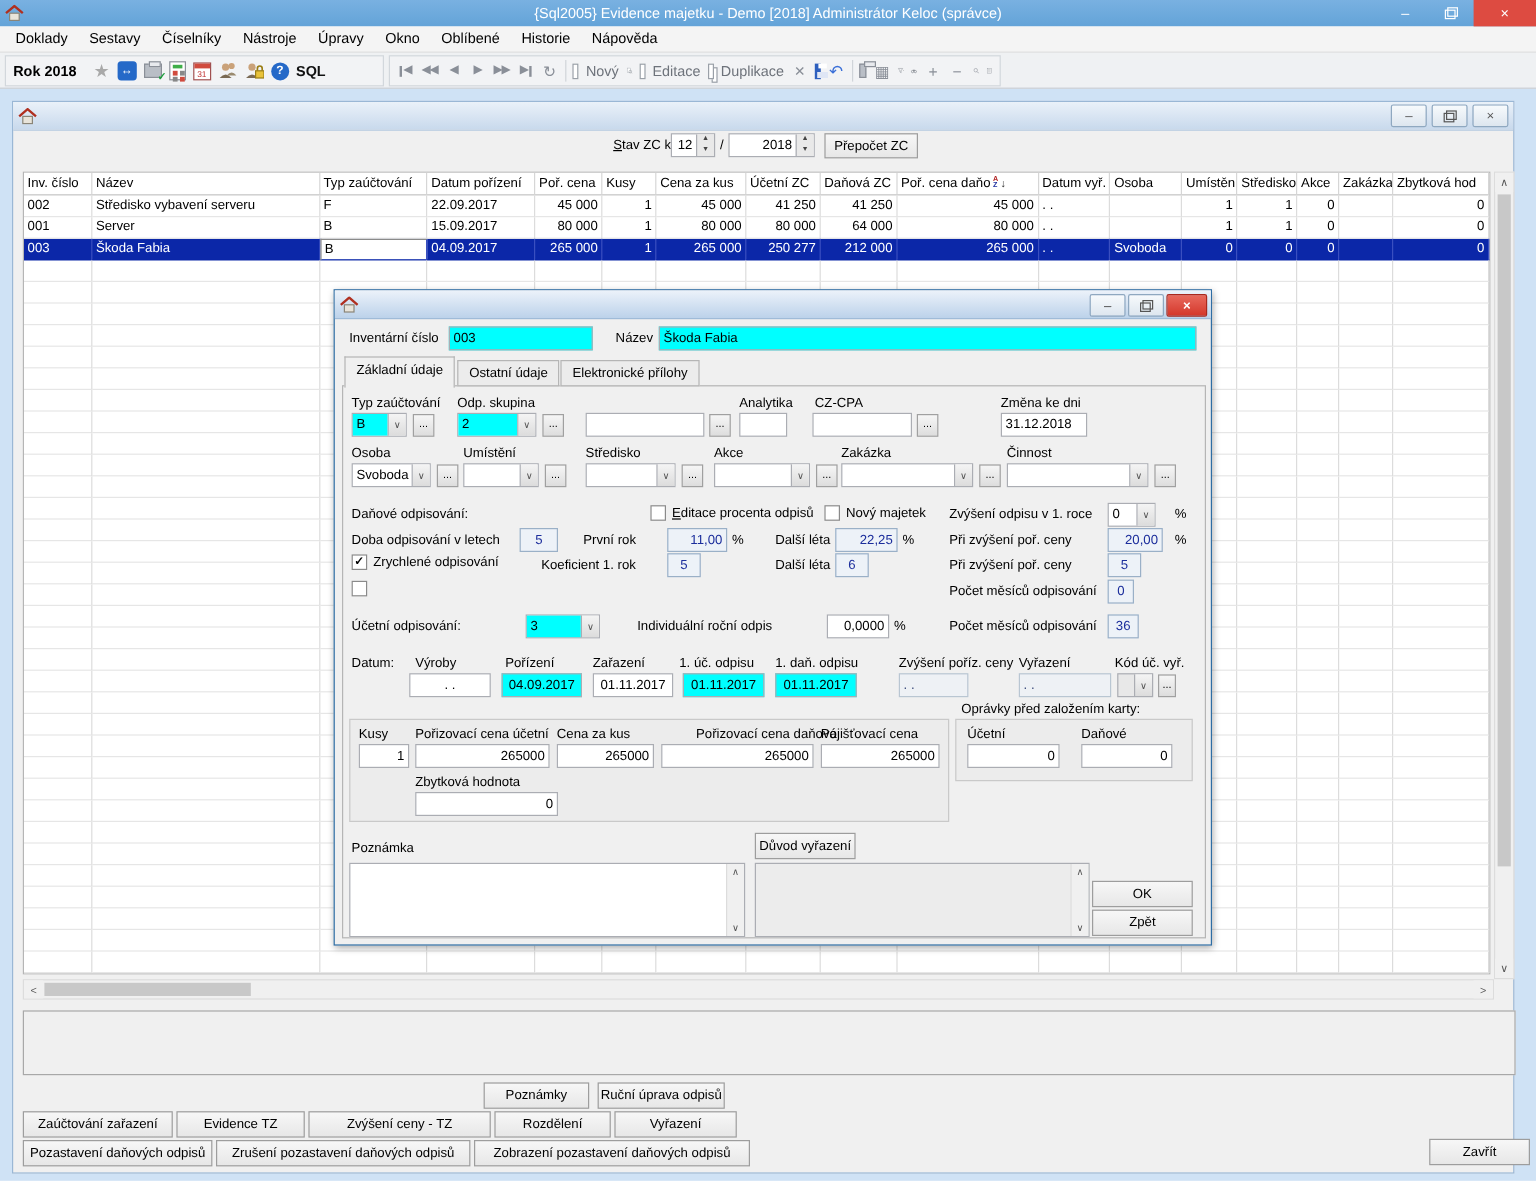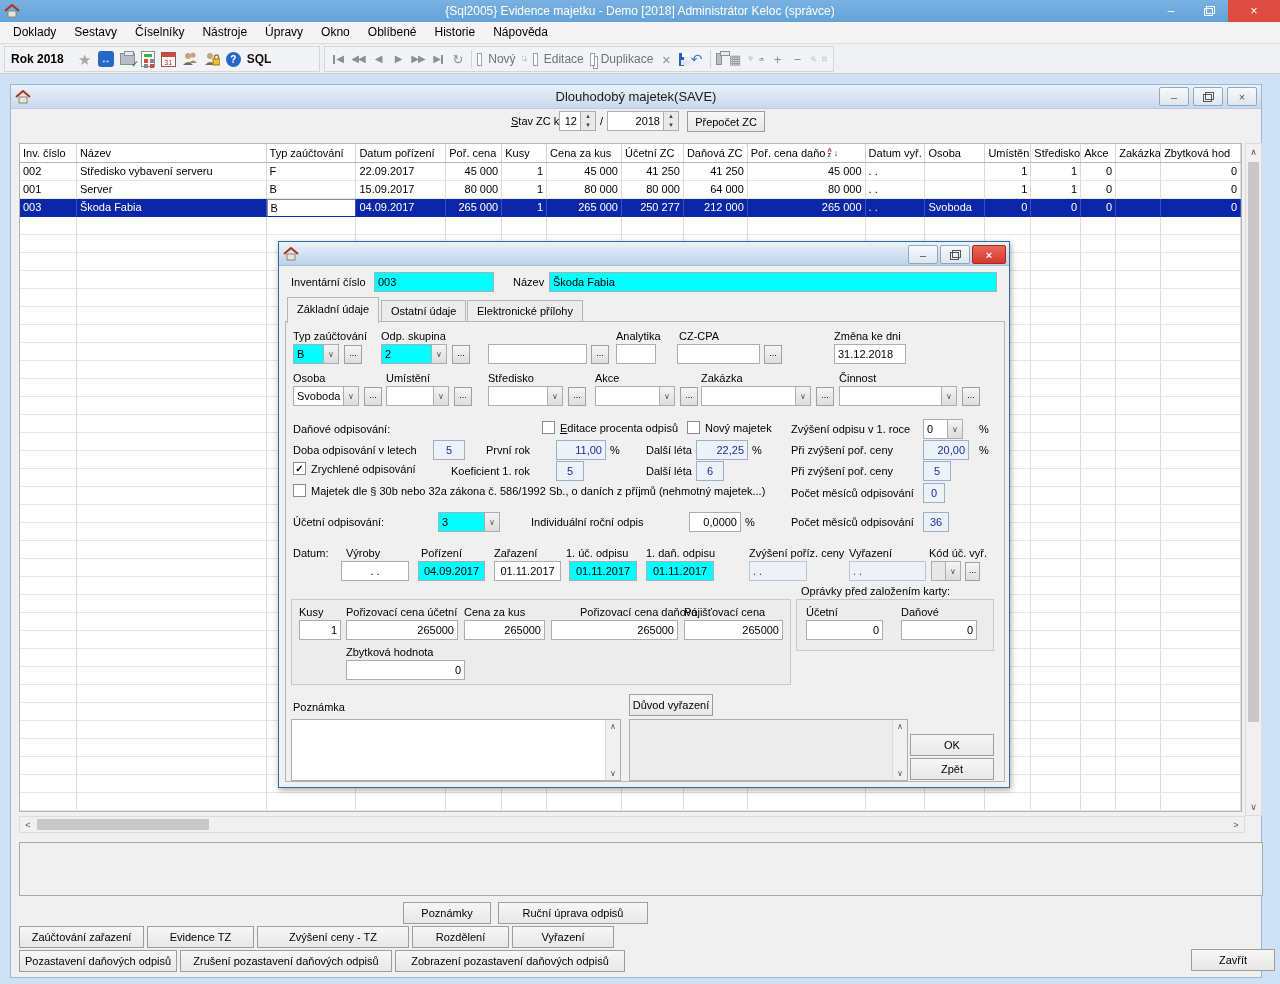--- a/index.html
+++ b/index.html
@@ -223,21 +223,20 @@
       </svg>
   </div>
 </div>
 
 <div class="child">
   <div class="child-titlebar">
     <svg class="home-ico" viewBox="0 0 16 14">
         <path d="M1 7 L8 1 L15 7" fill="none" stroke="#b03020" stroke-width="2"></path>
         <rect x="4" y="7" width="8" height="6" fill="#e8e4da" stroke="#8a8578"></rect>
       </svg>
-    <span class="title">Dlouhodobý majetek(SAVE)</span>
     <span class="cbtns">
       <span class="cbtn">–</span>
       <span class="cbtn">
           <span class="restore" style="color:#555;"></span>
         </span>
       <span class="cbtn">×</span>
     </span>
   </div>
   <div class="child-body">
     <span class="lbl ulf" style="left:500px;top:6px;">Stav ZC k:</span>
@@ -1013,21 +1012,21 @@
     <div class="hscroll">
       <span class="scbtn" style="left:0;top:0;width:16px;height:15px;">&lt;</span>
       <span class="thumb" style="left:17px;top:2px;width:172px;height:11px;"></span>
       <span class="scbtn" style="right:0;top:0;width:16px;height:15px;">&gt;</span>
     </div>
 
     <div class="panel"></div>
 
     <div id="bottom-buttons">
         <div class="btn" style="position: absolute; left: 392px; top: 793px; width: 88px; height: 22px;">Poznámky</div>
-        <div class="btn" style="position: absolute; left: 487px; top: 793px; width: 150px; height: 22px;">Ruční úprava odpisů</div>
+        <div class="btn" style="position: absolute; left: 487px; top: 793px; width: 106px; height: 22px;">Ruční úprava odpisů</div>
         <div class="btn" style="position: absolute; left: 8px; top: 817px; width: 125px; height: 22px;">Zaúčtování zařazení</div>
         <div class="btn" style="position: absolute; left: 136px; top: 817px; width: 107px; height: 22px;">Evidence TZ</div>
         <div class="btn" style="position: absolute; left: 246px; top: 817px; width: 152px; height: 22px;">Zvýšení ceny - TZ</div>
         <div class="btn" style="position: absolute; left: 401px; top: 817px; width: 97px; height: 22px;">Rozdělení</div>
         <div class="btn" style="position: absolute; left: 501px; top: 817px; width: 102px; height: 22px;">Vyřazení</div>
         <div class="btn" style="position: absolute; left: 8px; top: 841px; width: 158px; height: 22px;">Pozastavení daňových odpisů</div>
         <div class="btn" style="position: absolute; left: 169px; top: 841px; width: 212px; height: 22px;">Zrušení pozastavení daňových odpisů</div>
         <div class="btn" style="position: absolute; left: 384px; top: 841px; width: 230px; height: 22px;">Zobrazení pozastavení daňových odpisů</div>
       </div>
     <div class="btn zavrit" style="left:1180px;top:840px;width:84px;height:22px;">Zavřít</div>
@@ -1153,21 +1152,20 @@
     </span>
   <span class="lbl" style="left:172px;top:223px;">Koeficient 1. rok</span>
   <div class="inp num c" style="left:277px;top:219px;width:28px;">5</div>
   <span class="lbl" style="left:367px;top:223px;">Další léta</span>
   <div class="inp num c" style="left:417px;top:219px;width:28px;">6</div>
   <span class="lbl" style="left:512px;top:223px;">Při zvýšení poř. ceny</span>
   <div class="inp num c" style="left:644px;top:219px;width:28px;">5</div>
 
   <span class="cb" style="left:14px;top:242px;">
       <span class="box"></span>
-      <span>Majetek dle § 30b nebo 32a zákona č. 586/1992 Sb., o daních z příjmů (nehmotný majetek...)</span>
     </span>
   <span class="lbl" style="left:512px;top:245px;">Počet měsíců odpisování</span>
   <div class="inp num c" style="left:644px;top:241px;width:22px;">0</div>
 
   <span class="lbl" style="left:14px;top:274px;">Účetní odpisování:</span>
   <div class="combo cyan" style="left:159px;top:270px;width:62px;">
       <span class="val">3</span>
       <span class="arr">∨</span>
     </div>
   <span class="lbl" style="left:252px;top:274px;">Individuální roční odpis</span>

